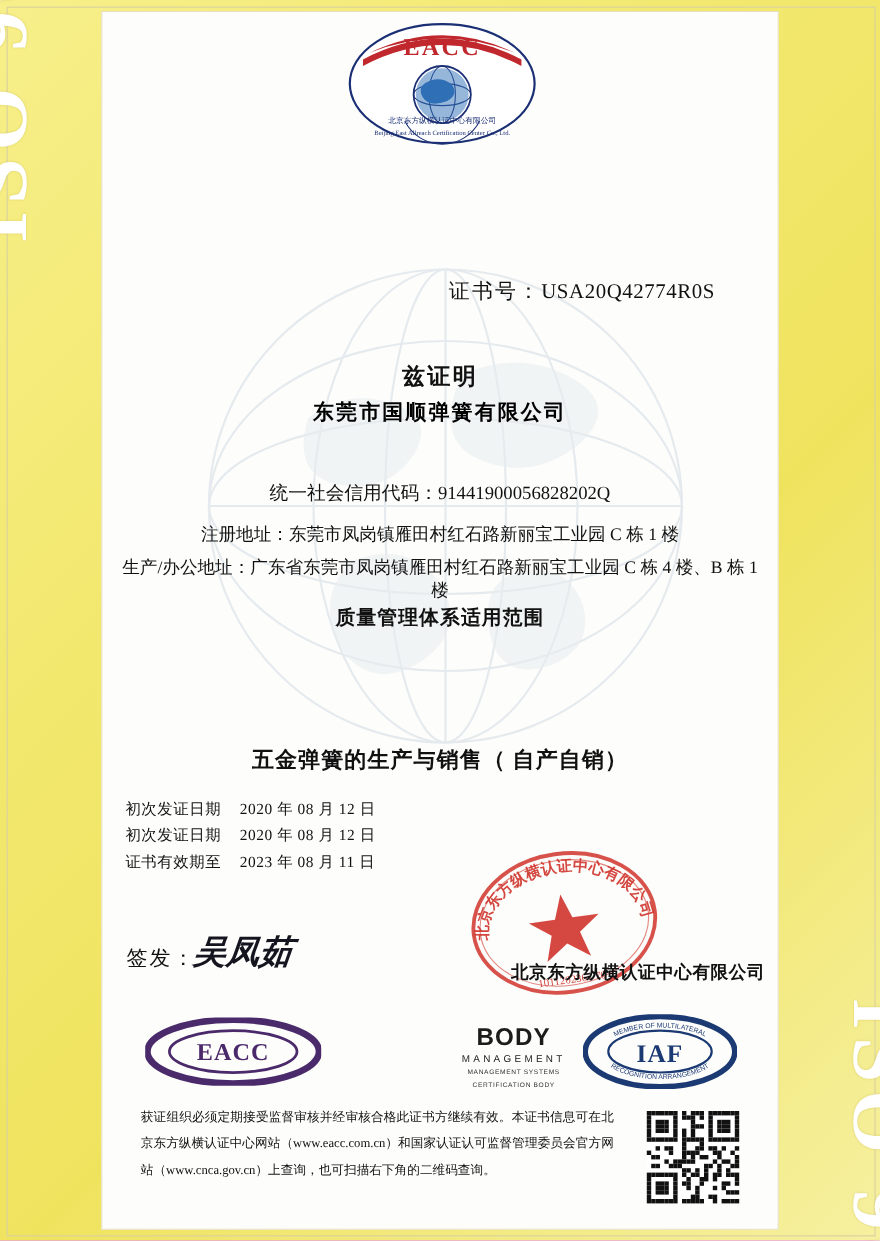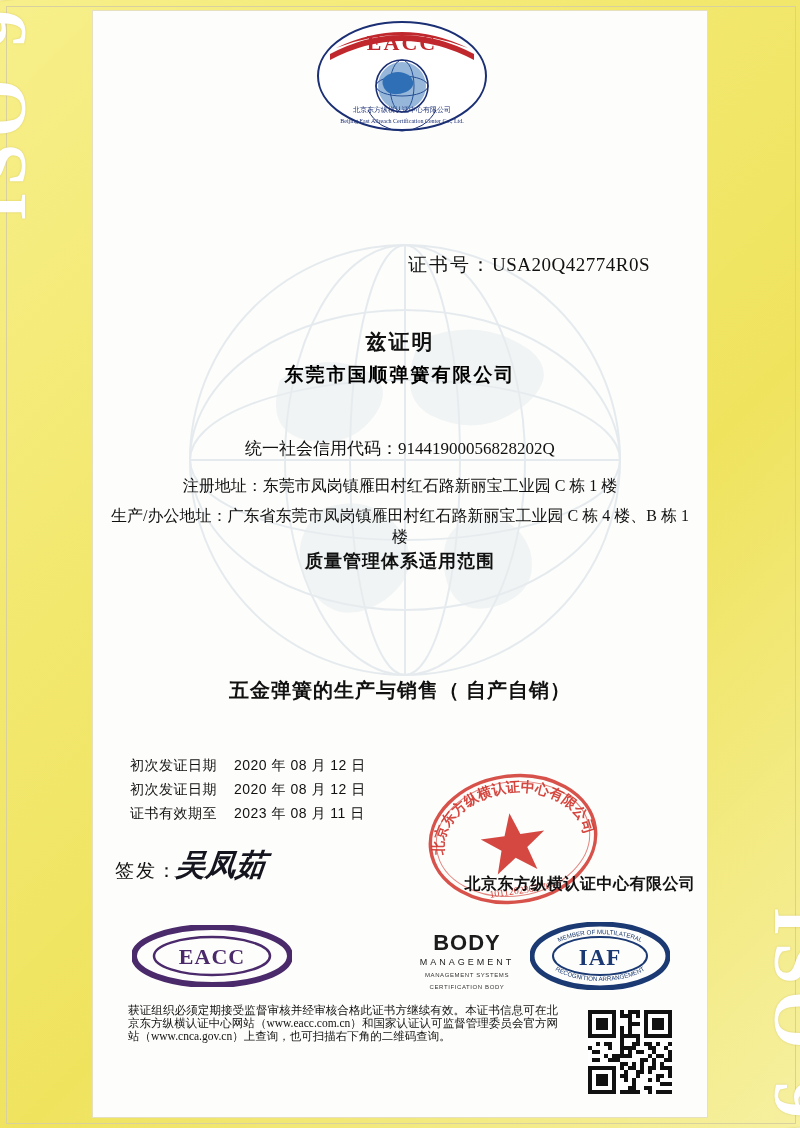--- a/index.html
+++ b/index.html
@@ -126,37 +126,36 @@
   .l-addr1    { top: 476px; font-size: 16px; }
   .l-addr2    { top: 506px; font-size: 16px; }
   .l-standard { top: 549px; font-size: 18px; font-weight: bold; letter-spacing: 1px; }
   .l-iso      { top: 588px; font-size: 25px; font-weight: bold; letter-spacing: 1px; font-family: "Liberation Serif", serif; }
   .l-scopelbl { top: 631px; font-size: 17px; font-weight: bold; letter-spacing: 1px; }
   .l-scope    { top: 677px; font-size: 20px; font-weight: bold; letter-spacing: 1px; }
 
   
   .dates {
     position: absolute;
-    left: 130px;
+    left: 114px;
     top: 727px;
     font-size: 14px;
     color: #111;
-    margin-top: 30px;
   }
   .date-row {
     display: flex;
     align-items: baseline;
     margin-bottom: 6px;
   }
   .date-label {
     width: 104px;
     letter-spacing: 0.5px;
   }
   .date-value {
-    font-family: Liberation Sans, sans-serif;
+    font-family: Liberation Serif, serif;
     letter-spacing: 0.5px;
   }
 
   
   .sig-label {
     position: absolute;
     left: 115px;
     top: 858px;
     font-size: 19px;
     letter-spacing: 2px;
@@ -240,21 +239,21 @@
     height: 68px;
   }
 
   
   .footer {
     position: absolute;
     left: 128px;
     top: 1004px;
     width: 430px;
     font-size: 11.5px;
-    line-height: 13px;
+    line-height: 24px;
     color: #111;
     text-align: justify;
   }
   .footer p { margin: 0; }
   .footer .para2 { margin-top: 8px; }
 
   
   .qr {
     position: absolute;
     left: 588px;

